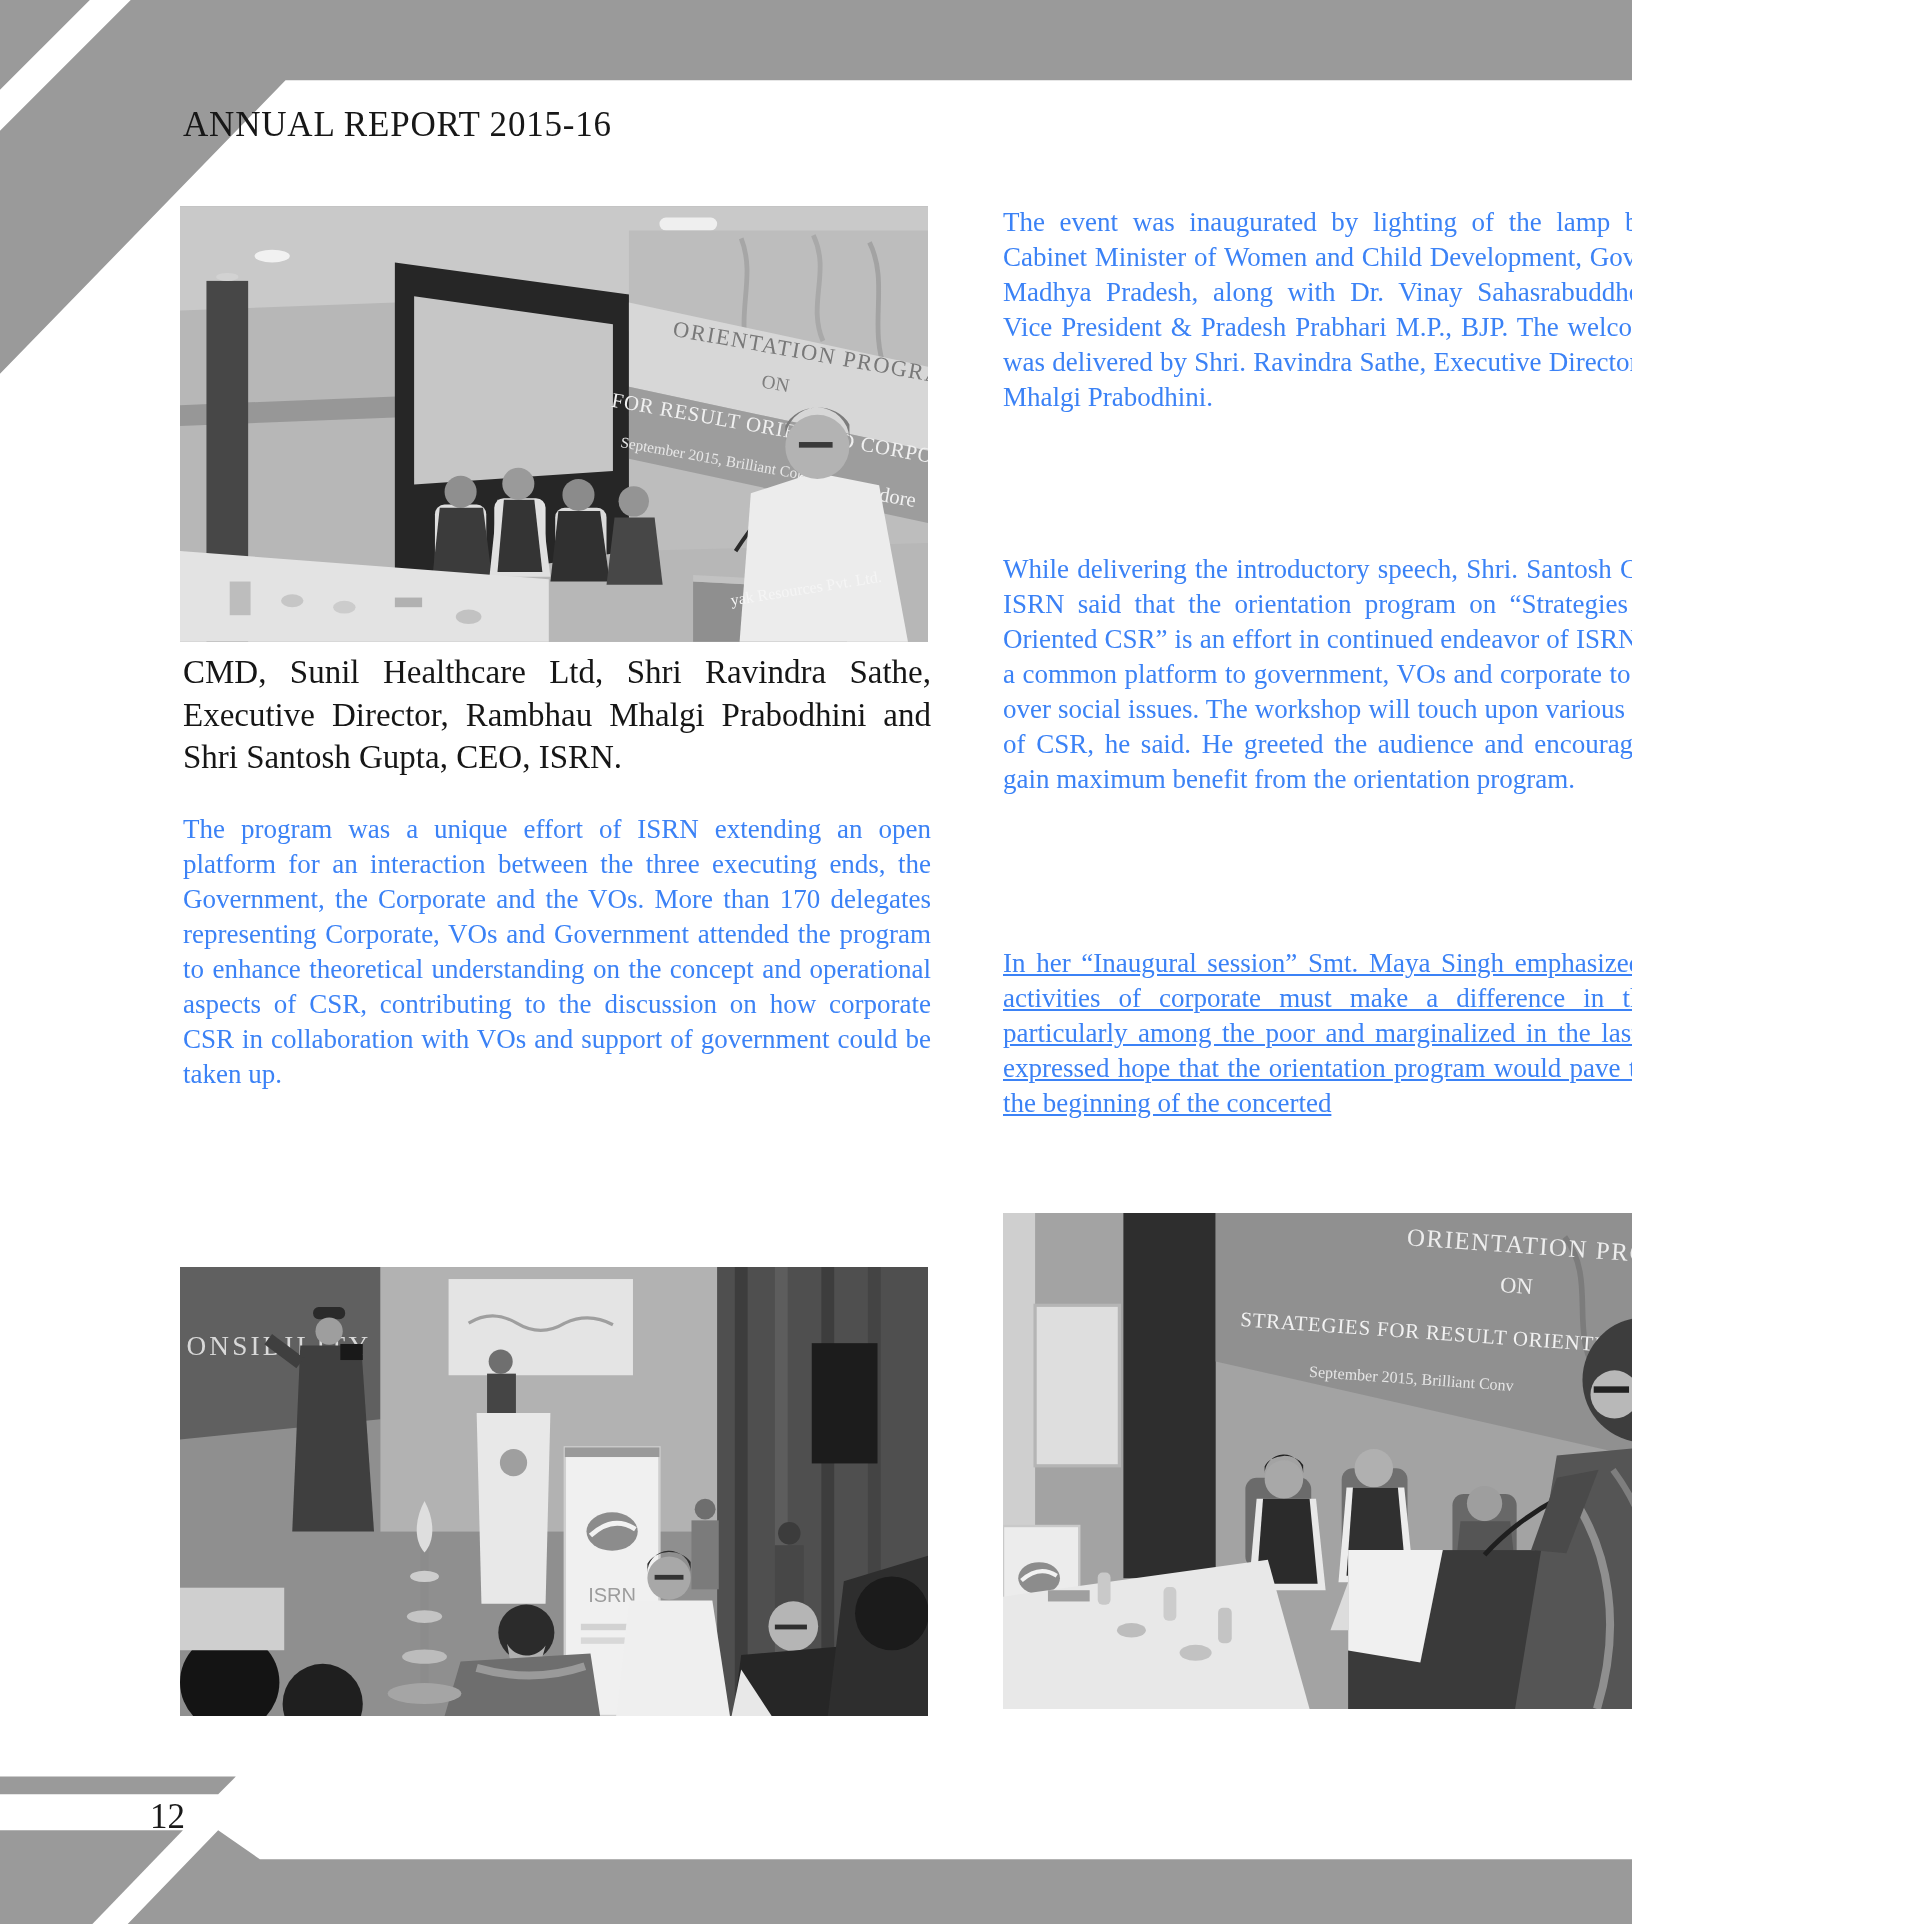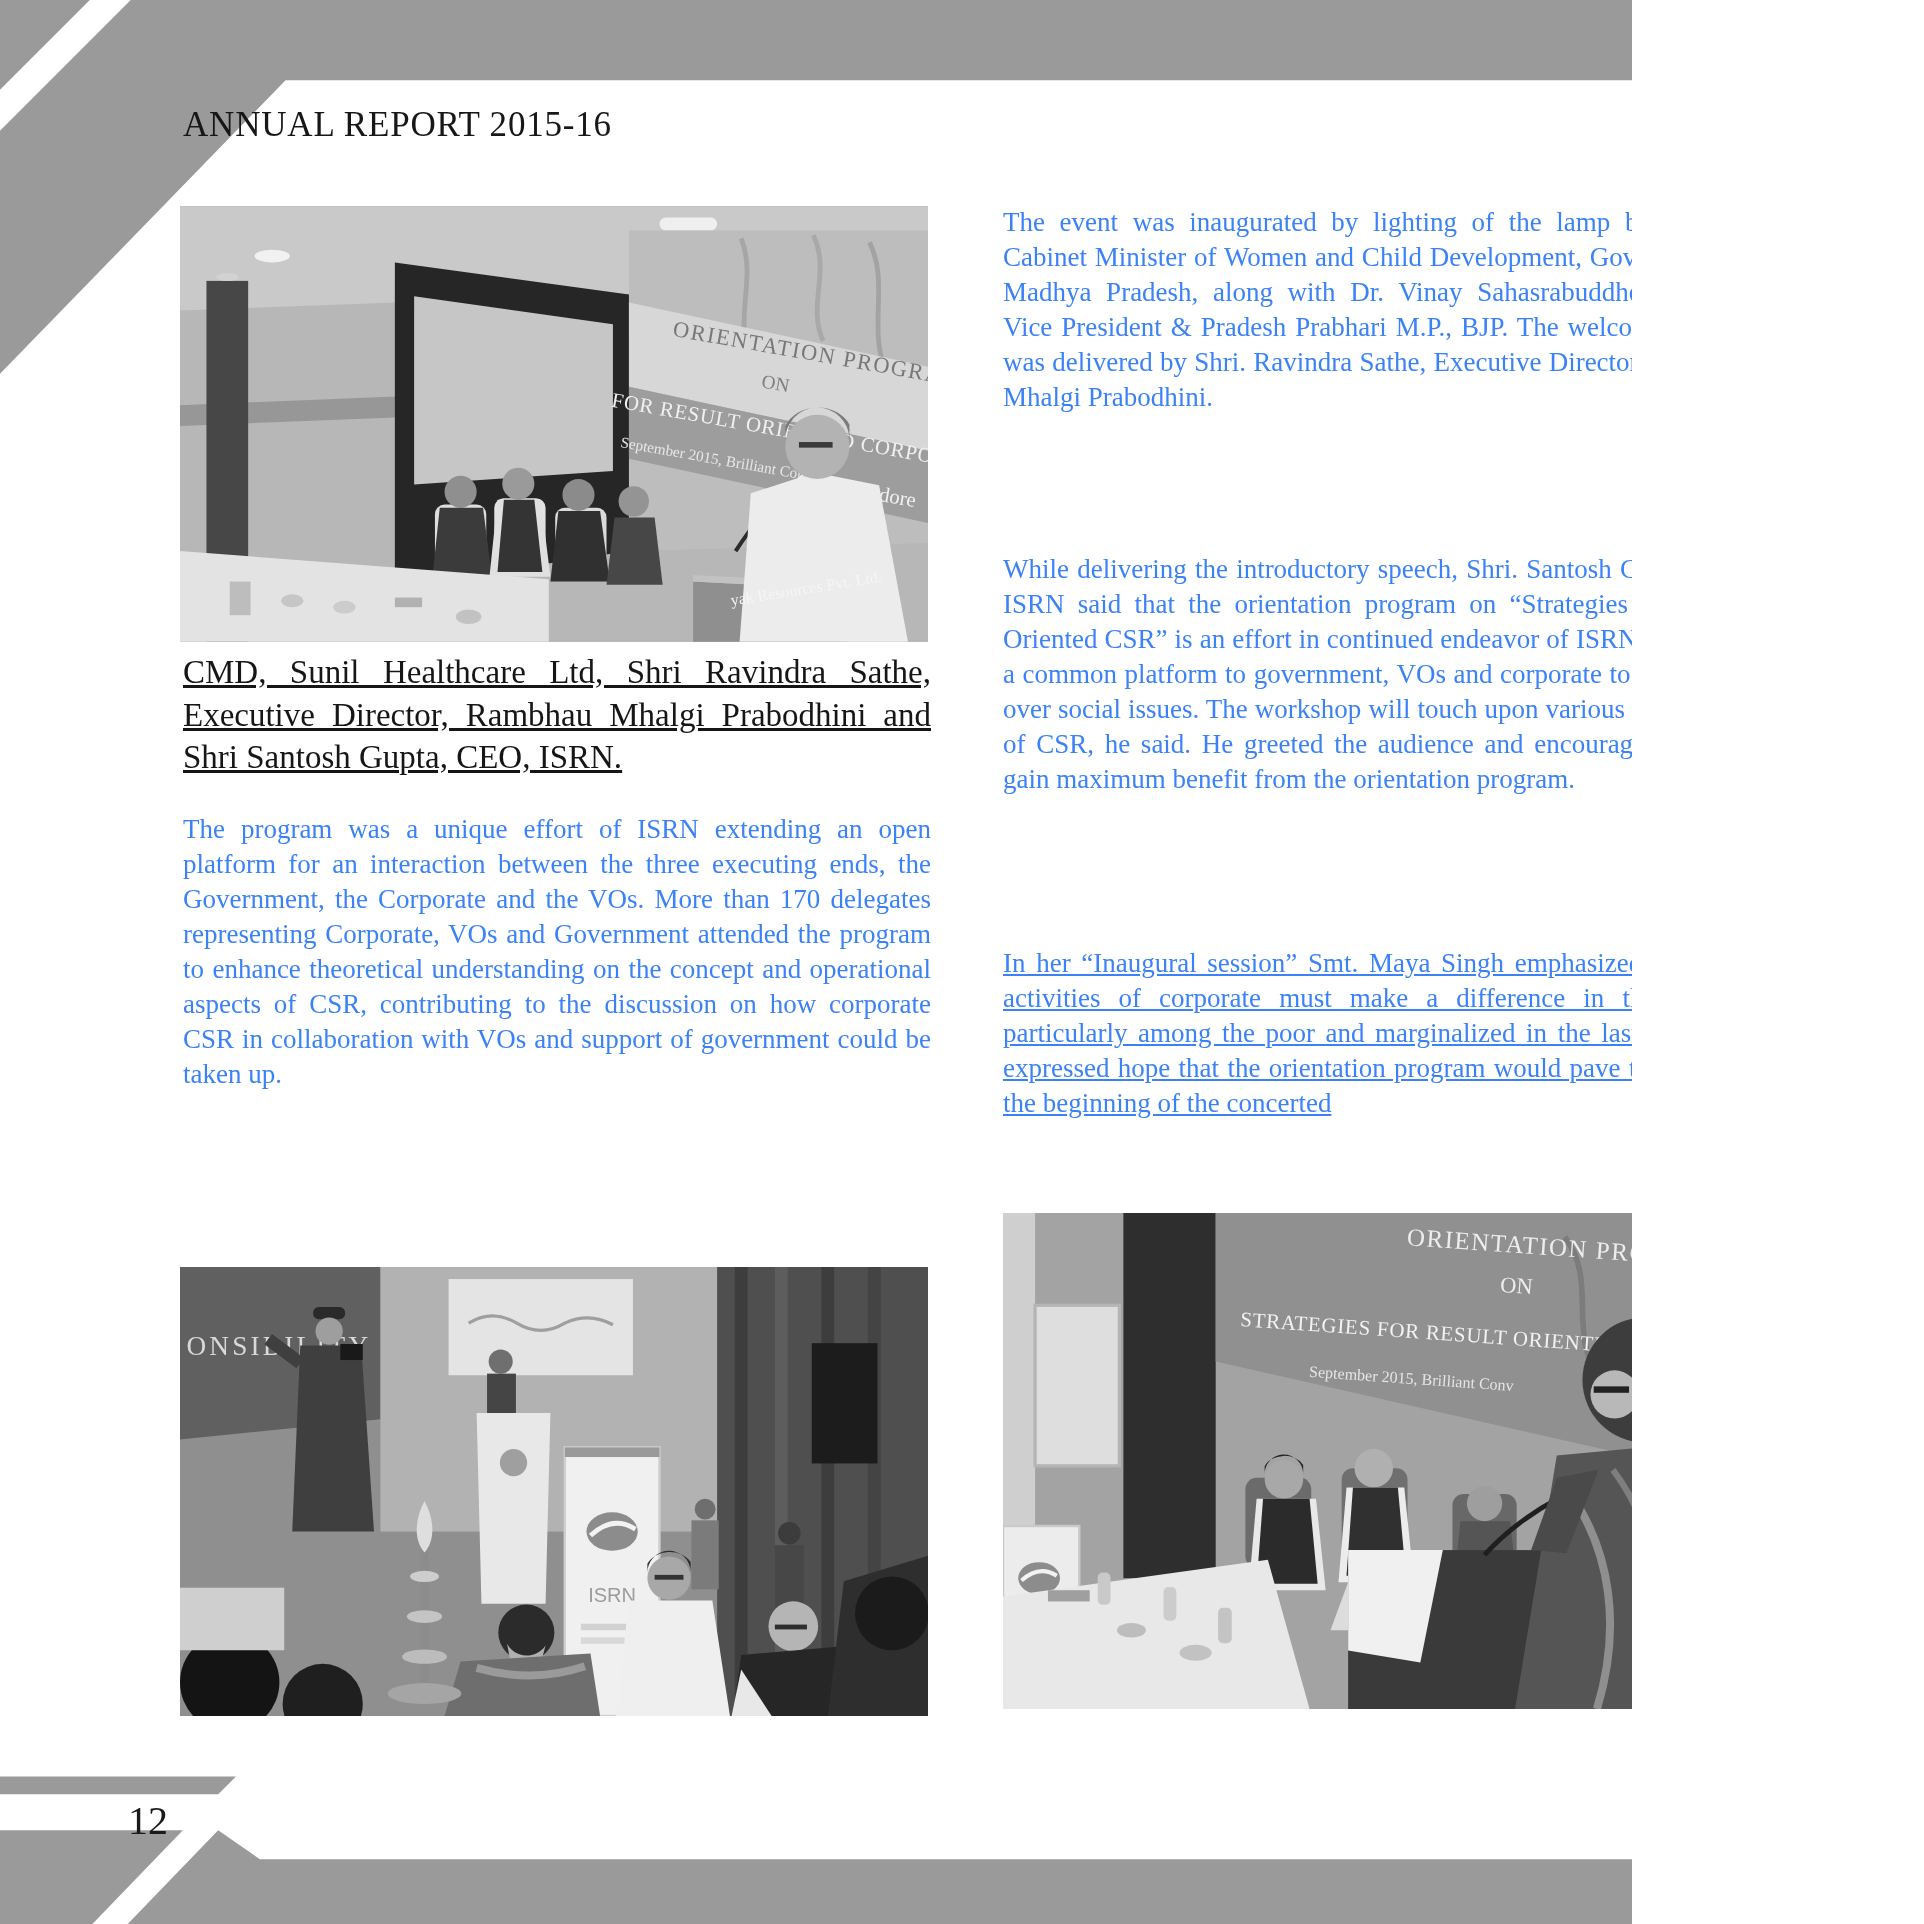--- a/index.html
+++ b/index.html
@@ -9,24 +9,24 @@
   }
   .decor{position:absolute;left:0;top:0;width:1925px;height:1925px;pointer-events:none;}
   .header{
     position:absolute;left:183px;top:107px;font-size:35px;line-height:1;
     letter-spacing:0.8px;color:#171717;white-space:nowrap;
   }
   .body-text{
     position:absolute;font-size:27px;line-height:1.295;text-align:justify;
     text-justify:inter-word;color:#3b82f6;
   }
-  .caption{position:absolute;font-size:33px;line-height:1.295;text-align:justify;color:#161616;text-decoration:underline;}
+  .caption{position:absolute;font-size:33px;line-height:1.295;text-align:justify;color:#161616;}
   .photo-frame{position:absolute;overflow:hidden;background:#b9b9b9;}
   .photo-frame svg{display:block;}
-  .page-number{position:absolute;left:128px;top:1797px;font-size:40px;color:#1a1a1a;}
+  .page-number{position:absolute;left:150px;top:1797px;font-size:35px;color:#1a1a1a;}
 </style>
 </head>
 <body>
 
 <div class="page">
 
   <svg class="decor" viewBox="0 0 2400 2400" width="1925" height="1925">
     <polygon points="0,0 112,0 0,112" fill="#9a9a9a"></polygon>
     <polygon points="163,0 2400,0 2400,100 356,100 0,466 0,163" fill="#9a9a9a"></polygon>
     <polygon points="0,2215 294,2215 272,2237 0,2237" fill="#9a9a9a"></polygon>

